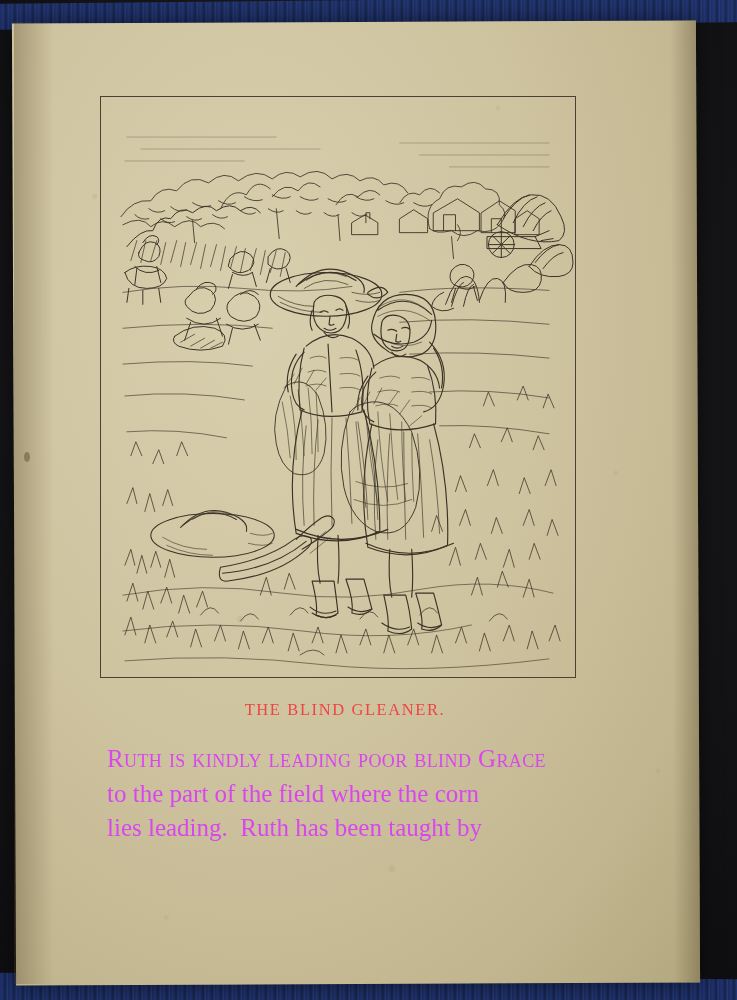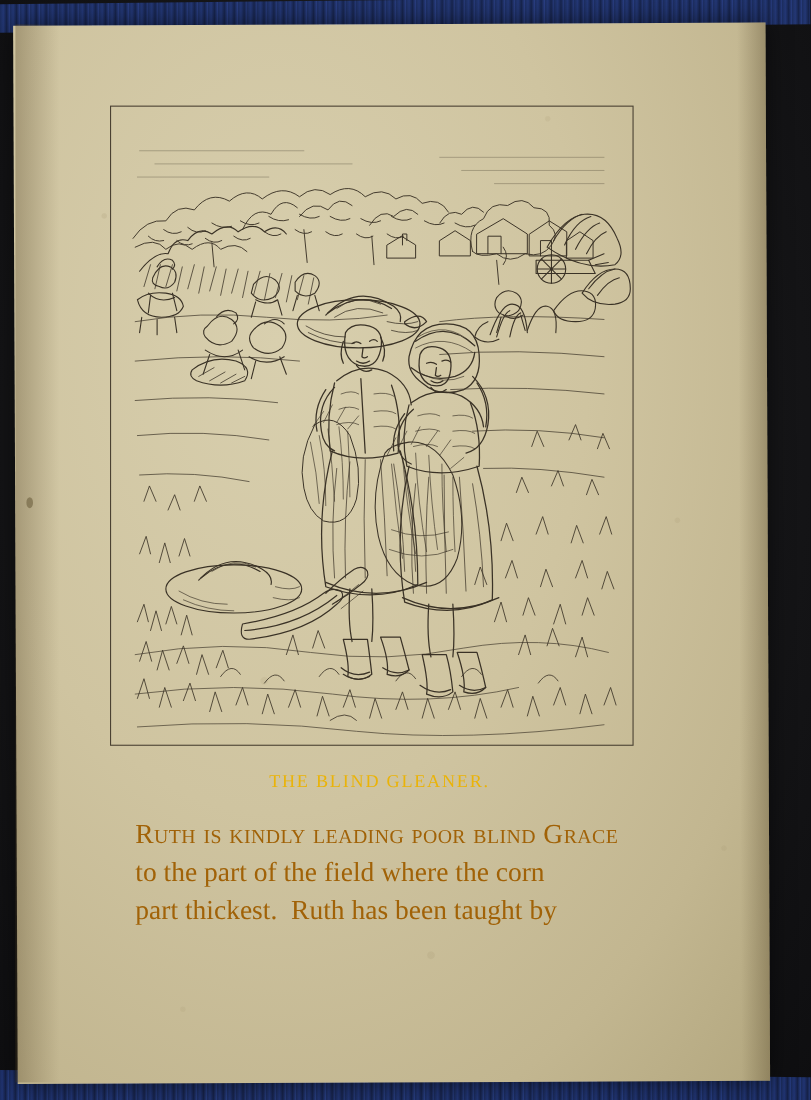--- a/index.html
+++ b/index.html
@@ -119,32 +119,32 @@
     overflow: hidden;
   }
   .plate svg { display: block; width: 100%; height: 100%; }
 
   .caption {
     margin-top: 22px;
     text-align: center;
     font-family: "Liberation Serif", serif;
     font-size: 16.5px;
     letter-spacing: 1.6px;
-    color: #eab308;
+    color: #ef4444;
     font-variant: small-caps;
   }
 
   .bodytext {
     margin-top: 22px;
     width: 510px;
-    margin-left: 23px;
+    margin-left: 7px;
     font-family: "Liberation Serif", serif;
     font-size: 25px;
     line-height: 1.38;
-    color: #a16207;
+    color: #d946ef;
   }
   .bodytext .line {
     display: block;
     white-space: pre;
   }
   .bodytext .line.justify {
     display: flex;
     justify-content: space-between;
   }
   .dropcaps {
@@ -416,18 +416,18 @@
     <div class="caption">THE BLIND GLEANER.</div>
 
     <div class="bodytext">
       <span class="line justify">
         <span class="dropcaps">Ruth is kindly leading poor blind Grace</span>
       </span>
       <span class="line justify">
         <span>to the part of the field where the corn</span>
       </span>
       <span class="line justify">
-        <span>part thickest.  Ruth has been taught by</span>
+        <span>lies leading.  Ruth has been taught by</span>
       </span>
     </div>
 
   </div>
 </div>
 
 </body></html>

